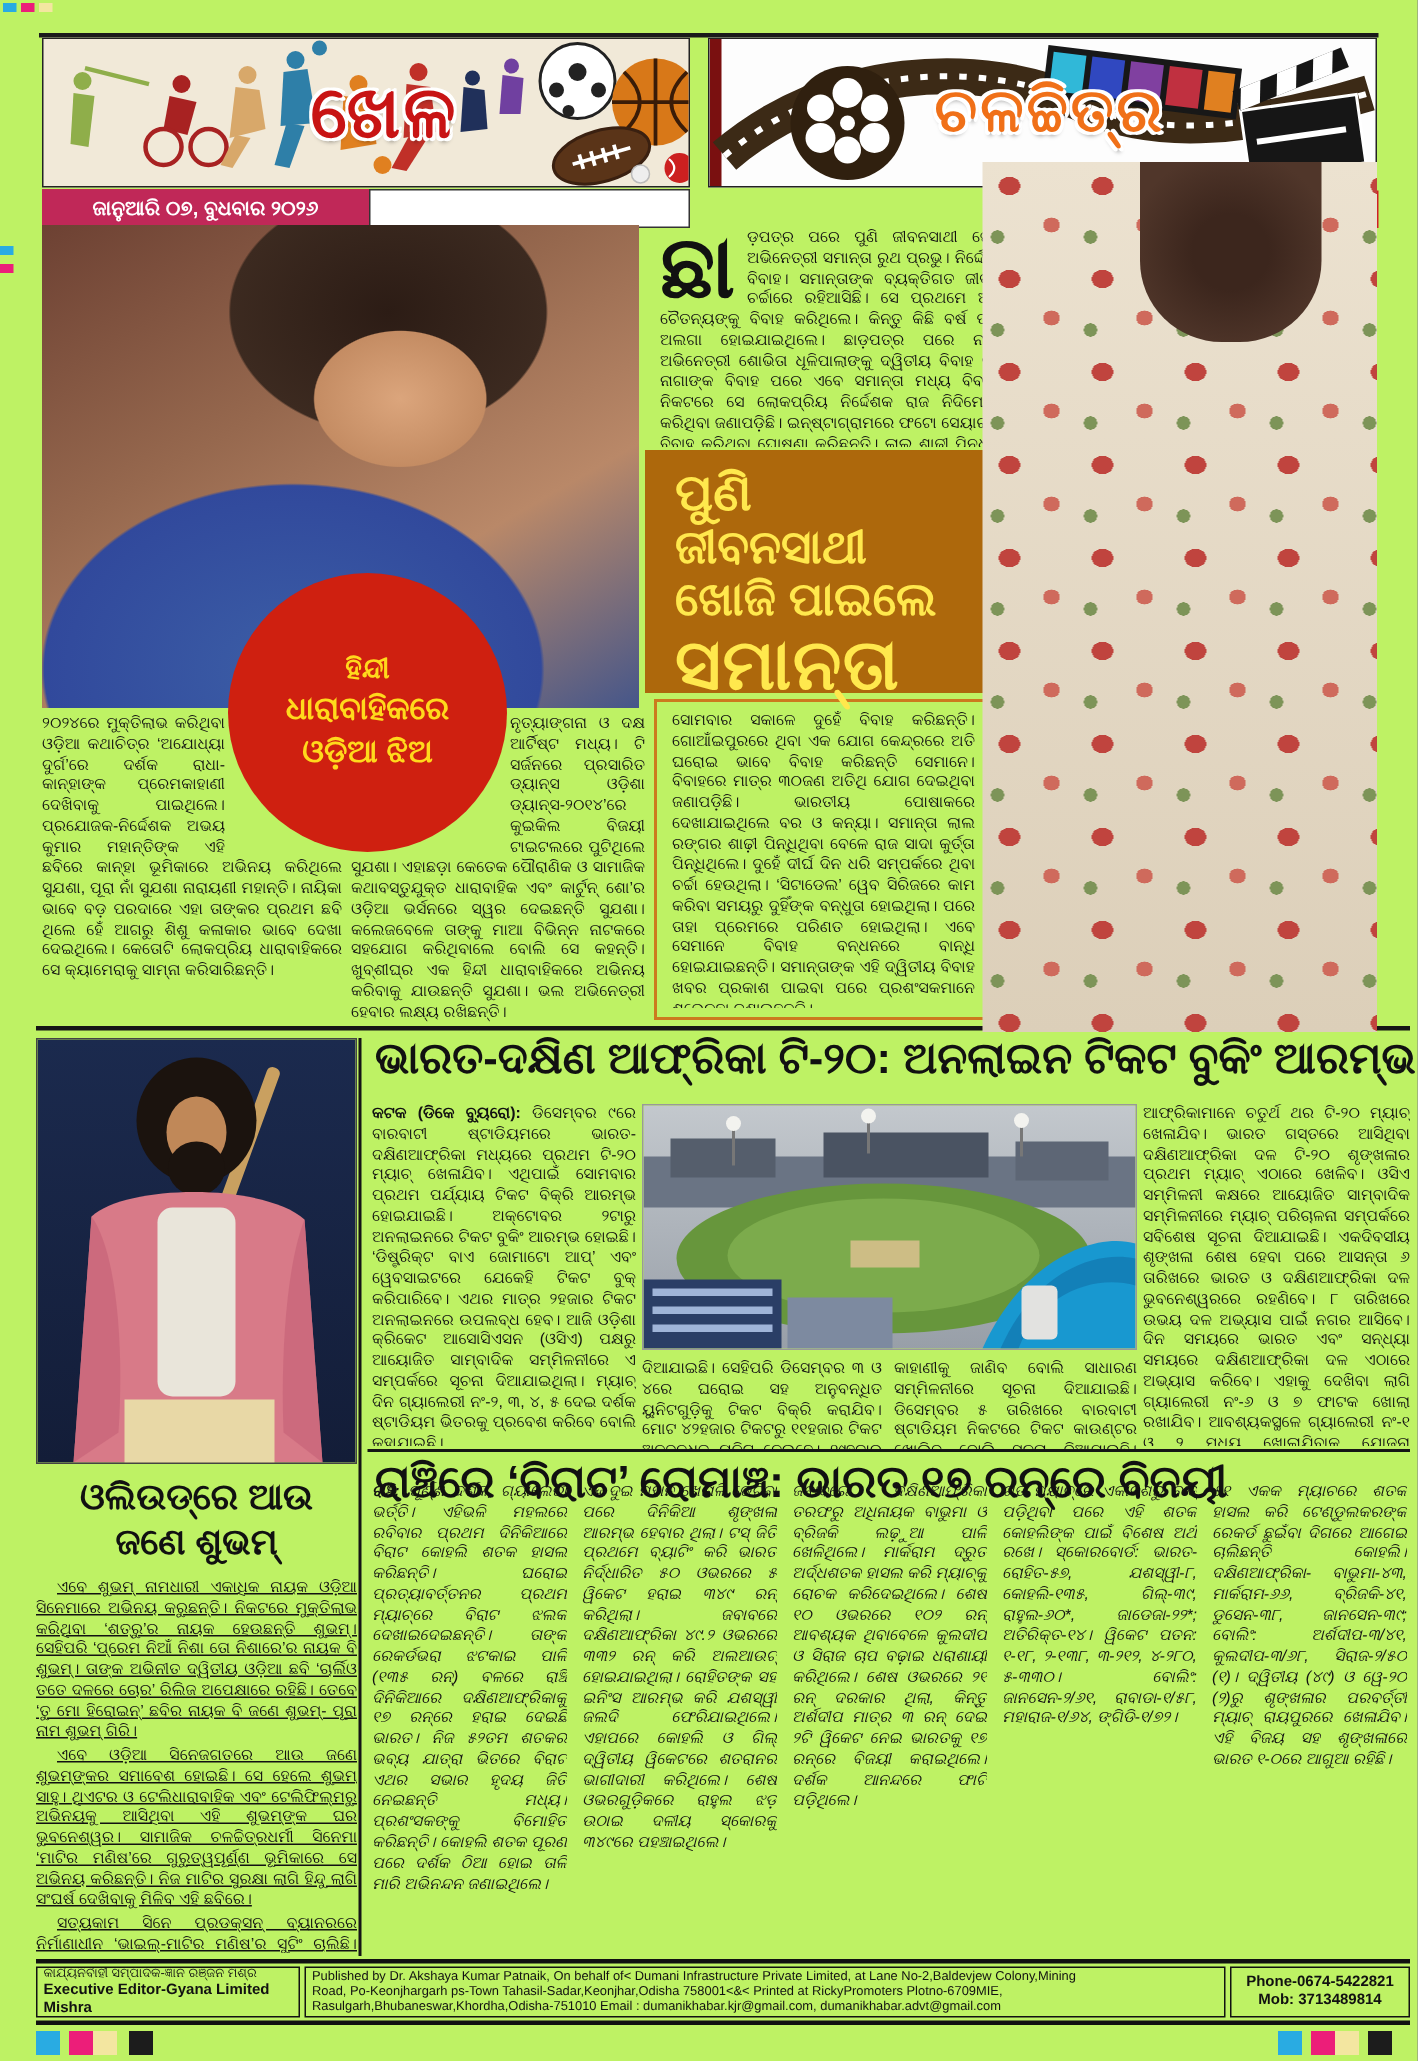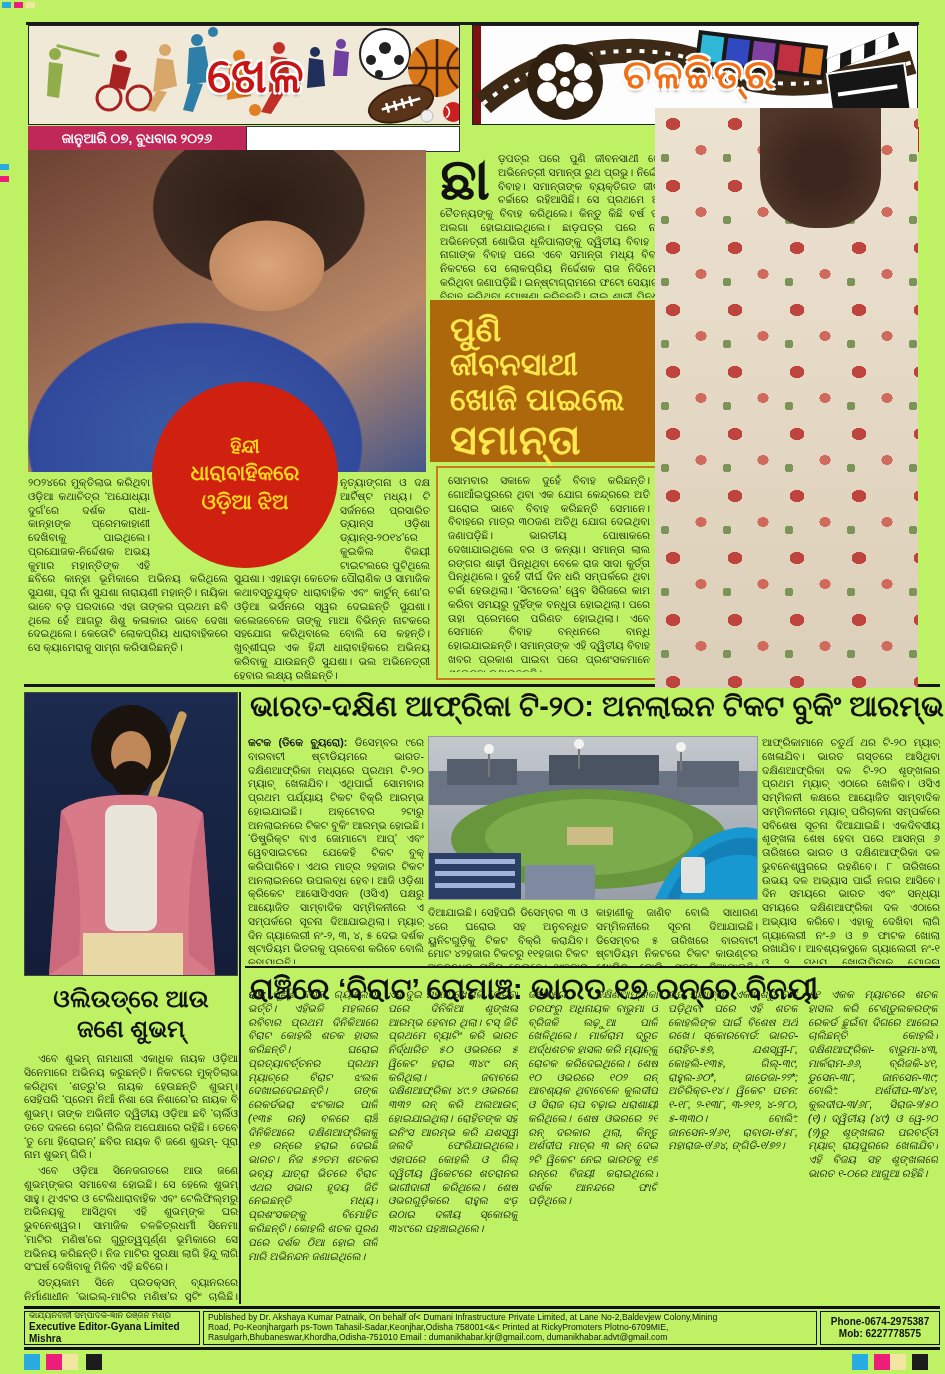--- a/index.html
+++ b/index.html
@@ -34,21 +34,21 @@
       radial-gradient(10px 9px at 46px 42px, #cf6a5c 55%, rgba(0,0,0,0) 56%),
       radial-gradient(8px 8px at 10px 50px, #7d9458 55%, rgba(0,0,0,0) 56%),
       linear-gradient(#ece2d0,#dccfb9);
     background-size:62px 62px,62px 62px,62px 62px,100% 100%;}
   .samantha-hair{left:40%;top:0;width:46%;height:120px;border-radius:0 0 45% 45%;
     background:radial-gradient(#3c261d 30%,#50362a 80%);}
   
   .brown-box{left:430px;top:300px;width:288px;height:162px;background:#ad680c;z-index:2;
     padding:10px 0 0 20px;box-sizing:border-box;color:#ffe84d;font-weight:bold;line-height:1.12;}
   .brown-box .l1{font-size:34px;} .brown-box .l2{font-size:31px;}
-  .brown-box .l3{font-size:31px;} .brown-box .l4{font-size:41px;letter-spacing:1px;font-family:Liberation Serif, serif;}
+  .brown-box .l3{font-size:31px;} .brown-box .l4{font-size:47px;letter-spacing:1px;font-family:Liberation Serif, serif;}
   
   .intro-block{left:440px;top:152px;width:274px;height:146px;font-size:10.6px;line-height:1.3;
     text-align:justify;overflow:hidden;z-index:2;}
   .dropcap{float:left;font-size:58px;line-height:.85;font-weight:bold;margin:2px 8px 0 0;}
   
   .orange-box{left:436px;top:466px;width:482px;height:214px;border:2px solid #cc7a1e;box-sizing:border-box;z-index:1;}
   .samantha-body{left:448px;top:474px;width:202px;height:198px;font-size:10.6px;line-height:1.3;
     text-align:justify;overflow:hidden;z-index:2;}
   
   .badge-circle{left:152px;top:382px;width:186px;height:186px;border-radius:50%;background:#cf2010;
@@ -73,21 +73,21 @@
   .capL{left:428px;top:906px;width:160px;height:60px;}
   .capR{left:596px;top:906px;width:162px;height:60px;}
   
   .virat-headline{left:250px;top:972px;width:690px;height:40px;font-size:30px;font-weight:bold;white-space:nowrap;}
   .vcol{top:988px;width:130px;height:286px;font-style:italic;}
   
   .actor-photo{left:24px;top:692px;width:214px;height:284px;border:1px solid #444;box-sizing:border-box;}
   .shubham-headline{left:24px;top:984px;width:214px;height:62px;text-align:center;font-weight:bold;
     font-size:24px;line-height:1.25;}
   .shubham-text{left:24px;top:1052px;width:214px;height:250px;}
-  .shubham-text p{margin:0 0 2px 0;text-indent:14px;}
+  .shubham-text p{margin:0 0 2px 0;text-indent:14px;text-decoration:underline;}
   
   .footer{left:24px;top:1306px;width:916px;height:44px;border-top:3px solid #111;border-bottom:3px solid #111;
     display:flex;gap:3px;align-items:stretch;box-sizing:border-box;padding:2px 0;}
   .fbox{border:1px solid #111;box-sizing:border-box;display:flex;flex-direction:column;
     justify-content:center;padding:1px 4px;overflow:hidden;}
   .fbox .sm{font-size:8.6px;line-height:1.15;}
   .fbox .bd{font-size:10px;font-weight:bold;line-height:1.2;}
   .f1{width:176px;text-align:left;}
   .f2{flex:1;}
   .f3{width:120px;text-align:center;}
@@ -346,22 +346,22 @@
     <div class="fbox f1">
       <div class="sm">କାର୍ଯ୍ୟନିର୍ବାହୀ ସମ୍ପାଦକ-ଜ୍ଞାନ ରଞ୍ଜନ ମିଶ୍ର</div>
       <div class="bd">Executive Editor-Gyana Limited Mishra</div>
     </div>
     <div class="fbox f2">
       <div class="sm">Published by Dr. Akshaya Kumar Patnaik, On behalf of&lt; Dumani Infrastructure Private Limited, at Lane No-2,Baldevjew Colony,Mining</div>
       <div class="sm">Road, Po-Keonjhargarh ps-Town Tahasil-Sadar,Keonjhar,Odisha 758001&lt;&amp;&lt; Printed at RickyPromoters Plotno-6709MIE,</div>
       <div class="sm">Rasulgarh,Bhubaneswar,Khordha,Odisha-751010 Email : dumanikhabar.kjr@gmail.com, dumanikhabar.advt@gmail.com</div>
     </div>
     <div class="fbox f3">
-      <div class="bd">Phone-0674-2975387</div>
-      <div class="bd">Mob: 6227778575</div>
+      <div class="bd">Phone-0674-5422821</div>
+      <div class="bd">Mob: 3713489814</div>
     </div>
   </div>
 
   <div class="abs sq c-cyan" style="left:24px;top:1354px;"></div>
   <div class="abs sq c-mag" style="left:46px;top:1354px;"></div>
   <div class="abs sq c-yel" style="left:62px;top:1354px;"></div>
   <div class="abs sq c-blk" style="left:86px;top:1354px;"></div>
   <div class="abs sq c-cyan" style="left:852px;top:1354px;"></div>
   <div class="abs sq c-mag" style="left:874px;top:1354px;"></div>
   <div class="abs sq c-yel" style="left:890px;top:1354px;"></div>

